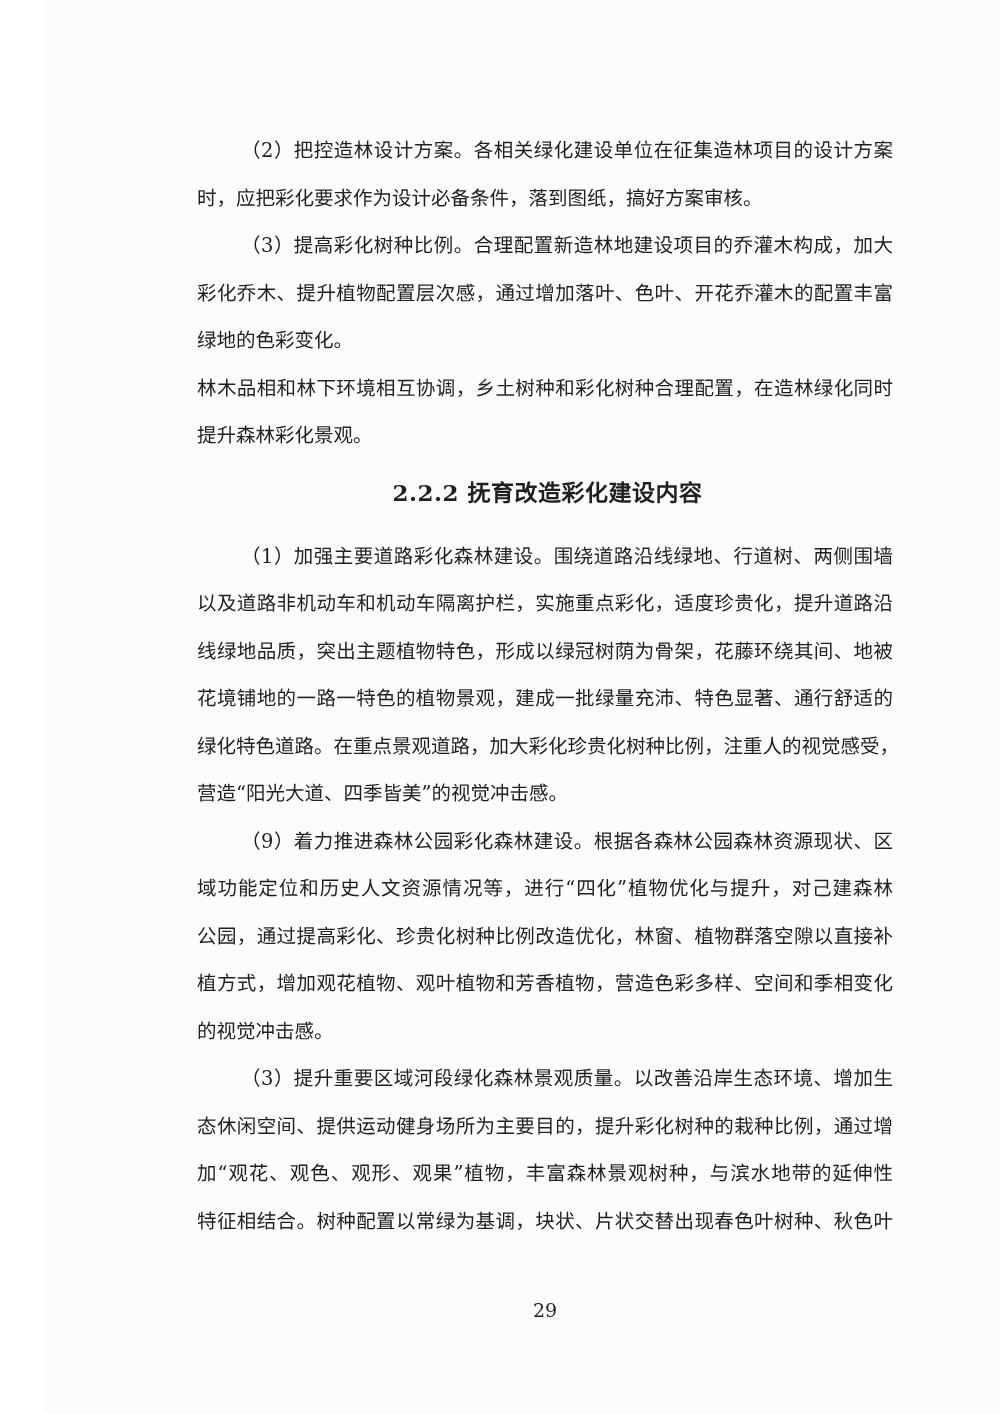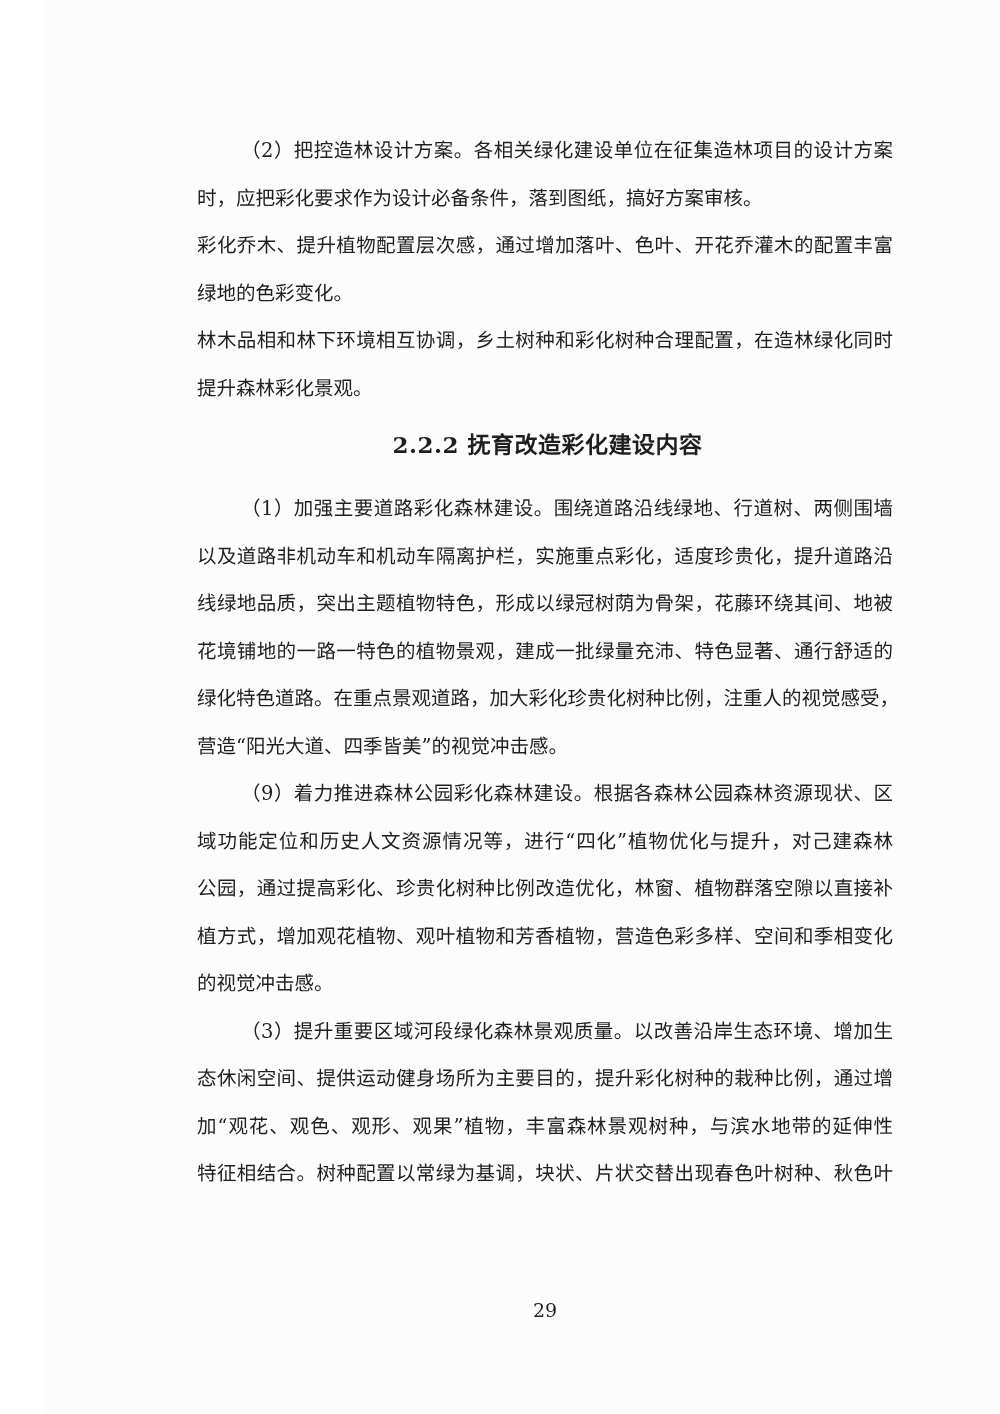--- a/index.html
+++ b/index.html
@@ -71,20 +71,21 @@
 </head>
 <body>
 
 <div class="page">
   <div class="doc-body">
       <div class="para">
         <div class="line first">（2）把控造林设计方案。各相关绿化建设单位在征集造林项目的设计方案</div>
         <div class="line lastline">时，应把彩化要求作为设计必备条件，落到图纸，搞好方案审核。</div>
       </div>
       <div class="para">
+        <div class="line first">（3）提高彩化树种比例。合理配置新造林地建设项目的乔灌木构成，加大</div>
         <div class="line">彩化乔木、提升植物配置层次感，通过增加落叶、色叶、开花乔灌木的配置丰富</div>
         <div class="line lastline">绿地的色彩变化。</div>
       </div>
       <div class="para">
         <div class="line">林木品相和林下环境相互协调，乡土树种和彩化树种合理配置，在造林绿化同时</div>
         <div class="line lastline">提升森林彩化景观。</div>
       </div>
       <div class="heading">
         <div class="heading-line">2.2.2 抚育改造彩化建设内容</div>
       </div>

